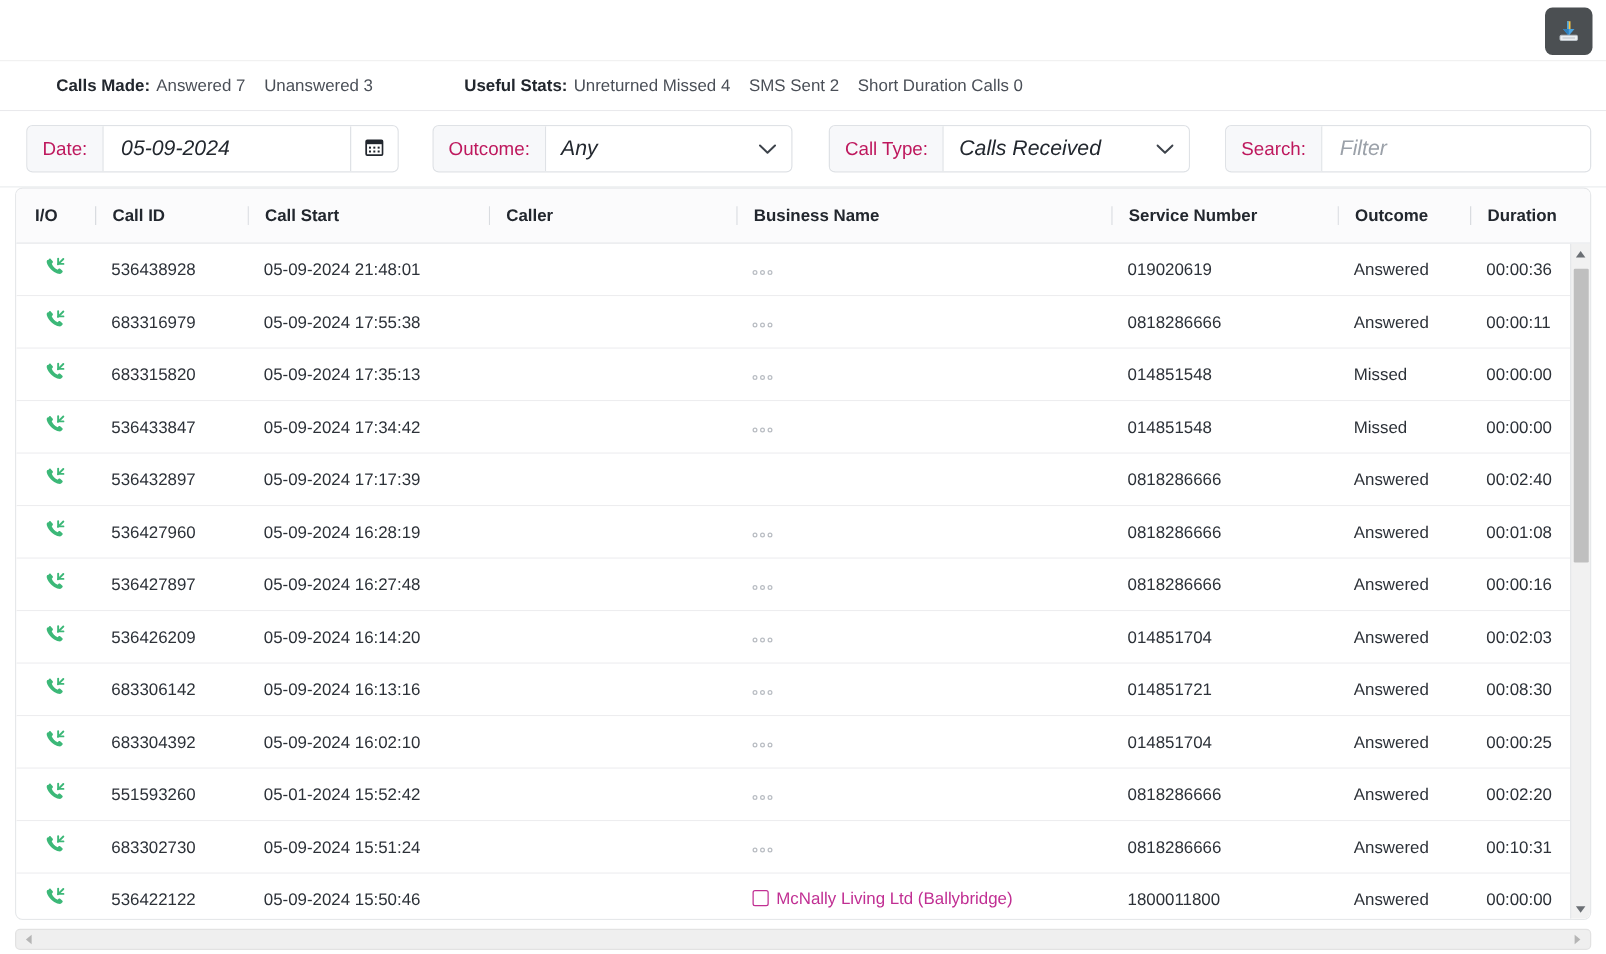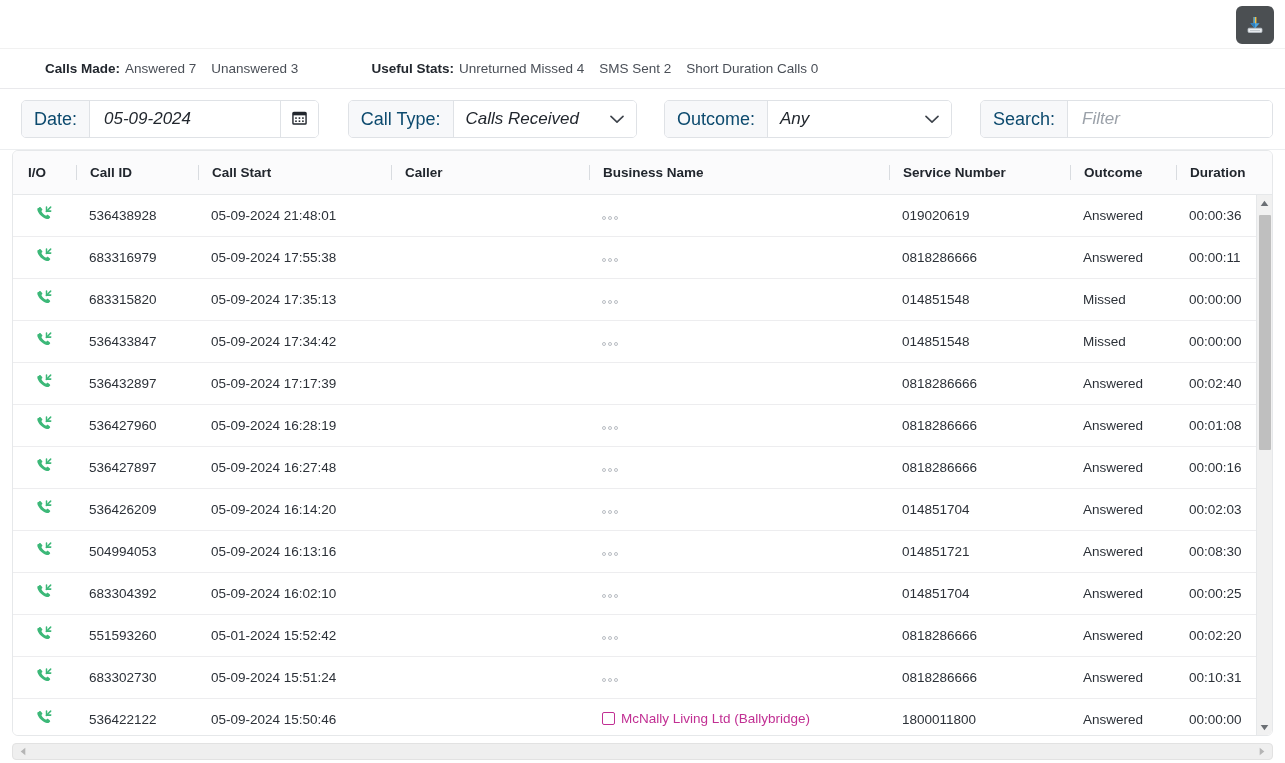--- a/index.html
+++ b/index.html
@@ -74,22 +74,22 @@
     border: 1px solid #dfe2e6;
     border-radius: 5px;
     overflow: hidden;
     background: #ffffff;
   }
   .field .addon {
     display: flex;
     align-items: center;
     padding: 0 12px;
     background: #f7f8fa;
-    color: #0c4a6e;
-    font-size: 18px;
+    color: #be185d;
+    font-size: 15px;
     border-right: 1px solid #dfe2e6;
   }
   .field .ctl {
     display: flex;
     align-items: center;
     padding: 0 12px;
     font-size: 17px;
     color: #22272e;
     background: #ffffff;
     flex: 1;
@@ -309,44 +309,44 @@
           <rect x="7.1" y="7.8" width="1.7" height="1.7" fill="#22272e"></rect>
           <rect x="10.8" y="7.8" width="1.7" height="1.7" fill="#22272e"></rect>
           <rect x="3.4" y="11.1" width="1.7" height="1.7" fill="#22272e"></rect>
           <rect x="7.1" y="11.1" width="1.7" height="1.7" fill="#22272e"></rect>
           <rect x="10.8" y="11.1" width="1.7" height="1.7" fill="#22272e"></rect>
         </svg>
       </span>
     </div>
   </div>
 
+  <div class="field f-outcome">
+    <span class="addon">Outcome:</span>
+    <div class="ctl">
+      <span>Any</span>
+      <span class="caret">
+        <svg width="14" height="9" viewBox="0 0 14 9">
+            <path d="M1 1.4 L7 7.2 L13 1.4" fill="none" stroke="#3d434b" stroke-width="1.6" stroke-linecap="round" stroke-linejoin="round"></path>
+          </svg>
+      </span>
+    </div>
+  </div>
+
   <div class="field f-calltype">
     <span class="addon">Call Type:</span>
     <div class="ctl">
       <span>Calls Received</span>
       <span class="caret">
         <svg width="14" height="9" viewBox="0 0 14 9">
             <path d="M1 1.4 L7 7.2 L13 1.4" fill="none" stroke="#3d434b" stroke-width="1.6" stroke-linecap="round" stroke-linejoin="round"></path>
           </svg>
       </span>
     </div>
   </div>
 
-  <div class="field f-outcome">
-    <span class="addon">Outcome:</span>
-    <div class="ctl">
-      <span>Any</span>
-      <span class="caret">
-        <svg width="14" height="9" viewBox="0 0 14 9">
-            <path d="M1 1.4 L7 7.2 L13 1.4" fill="none" stroke="#3d434b" stroke-width="1.6" stroke-linecap="round" stroke-linejoin="round"></path>
-          </svg>
-      </span>
-    </div>
-  </div>
-
   <div class="field f-search">
     <span class="addon">Search:</span>
     <div class="ctl placeholder">Filter</div>
   </div>
 
 </div>
 
 <div class="panel">
 
   <div class="thead">
@@ -518,21 +518,21 @@
         <div class="td c-dur">00:02:03</div>
       </div>
       <div class="tr">
         <div class="td c-io">
           <span><svg width="18" height="18" viewBox="0 0 20 20">
               <path d="M3.2 3.4c-.7.7-.9 2 .2 4.2 1.1 2.2 2.6 3.9 4.4 5.3 2 1.6 3.9 2.5 5.4 2.7 1.2.2 2 0 2.5-.5l.9-.9c.4-.4.4-1 0-1.4l-2-1.7c-.4-.3-1-.3-1.4.1l-.8.8c-1.2-.5-2.3-1.3-3.3-2.3-.9-1-1.6-2-2-3.1l.8-.8c.4-.4.4-1 .1-1.4L6.2 2.4c-.4-.4-1-.4-1.4 0l-.9.9z" fill="#3cb878"></path>
               <path d="M12.9 2.2 L17.6 2.2 L17.6 6.9" fill="none" stroke="#3cb878" stroke-width="1.7" stroke-linecap="round" stroke-linejoin="round" transform="rotate(180 15.2 4.5)"></path>
               <path d="M17.4 2.4 L12.6 7.2" fill="none" stroke="#3cb878" stroke-width="1.7" stroke-linecap="round"></path>
             </svg></span>
         </div>
-        <div class="td c-id">504994053</div>
+        <div class="td c-id">683306142</div>
         <div class="td c-start">05-09-2024 16:13:16</div>
         <div class="td c-caller"></div>
         <div class="td c-biz"><span class="dots">
             <i></i>
             <i></i>
             <i></i>
           </span></div>
         <div class="td c-svc">014851721</div>
         <div class="td c-out">Answered</div>
         <div class="td c-dur">00:08:30</div>

